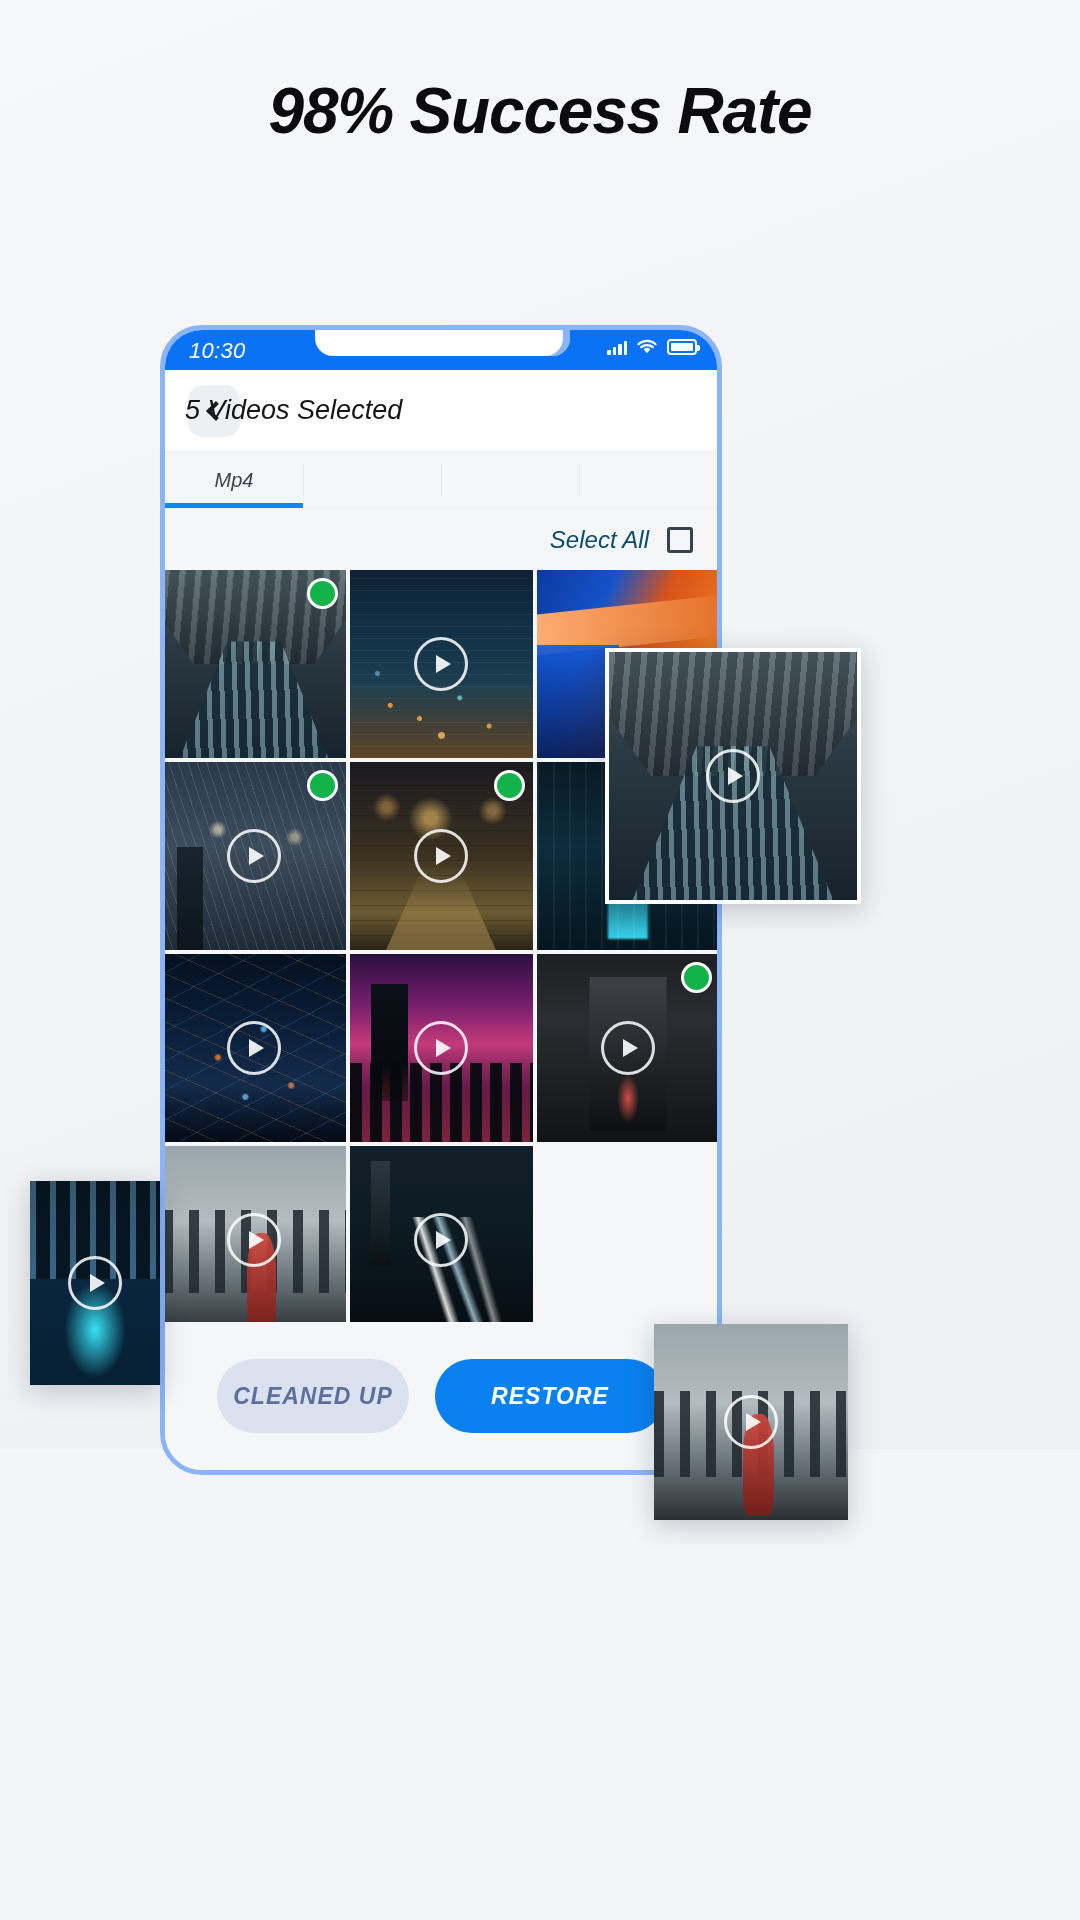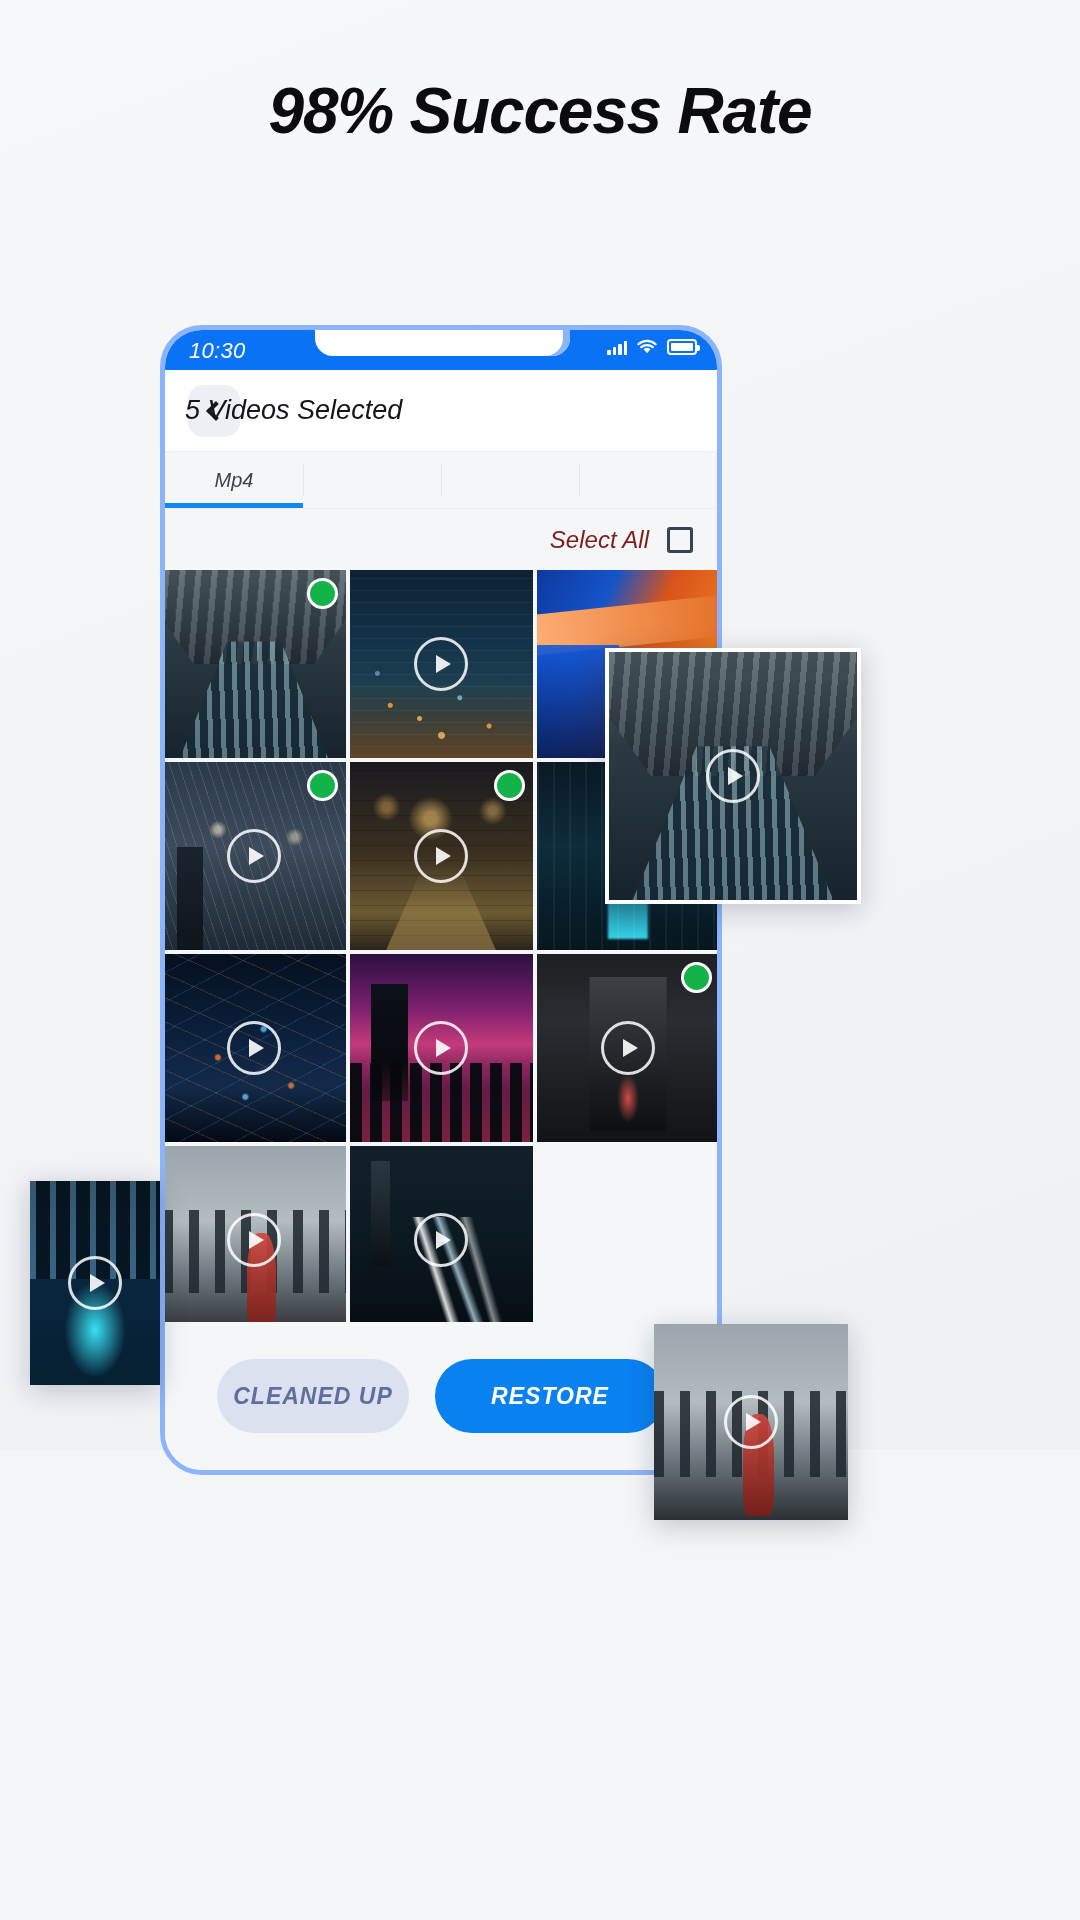--- a/index.html
+++ b/index.html
@@ -132,21 +132,21 @@
     height: 5px; background: #0f88ef;
   }
 
   
   .selectall-row {
     height: 62px; background: #f4f6f8;
     display: flex; align-items: center; justify-content: flex-end;
     padding-right: 24px; gap: 18px;
     border-top: 1px solid #edeff2;
   }
-  .selectall-label { font-size: 24px; color: #7f1d1d; }
+  .selectall-label { font-size: 24px; color: #0c4a6e; }
   .selectall-box { width: 26px; height: 26px; border: 3px solid #3a4150; border-radius: 3px; }
 
   
   .grid {
     background: #f4f6f8;
     padding: 0 0 0 0;
     display: grid;
     grid-template-columns: repeat(3, 183px);
     gap: 4px;
     justify-content: center;

